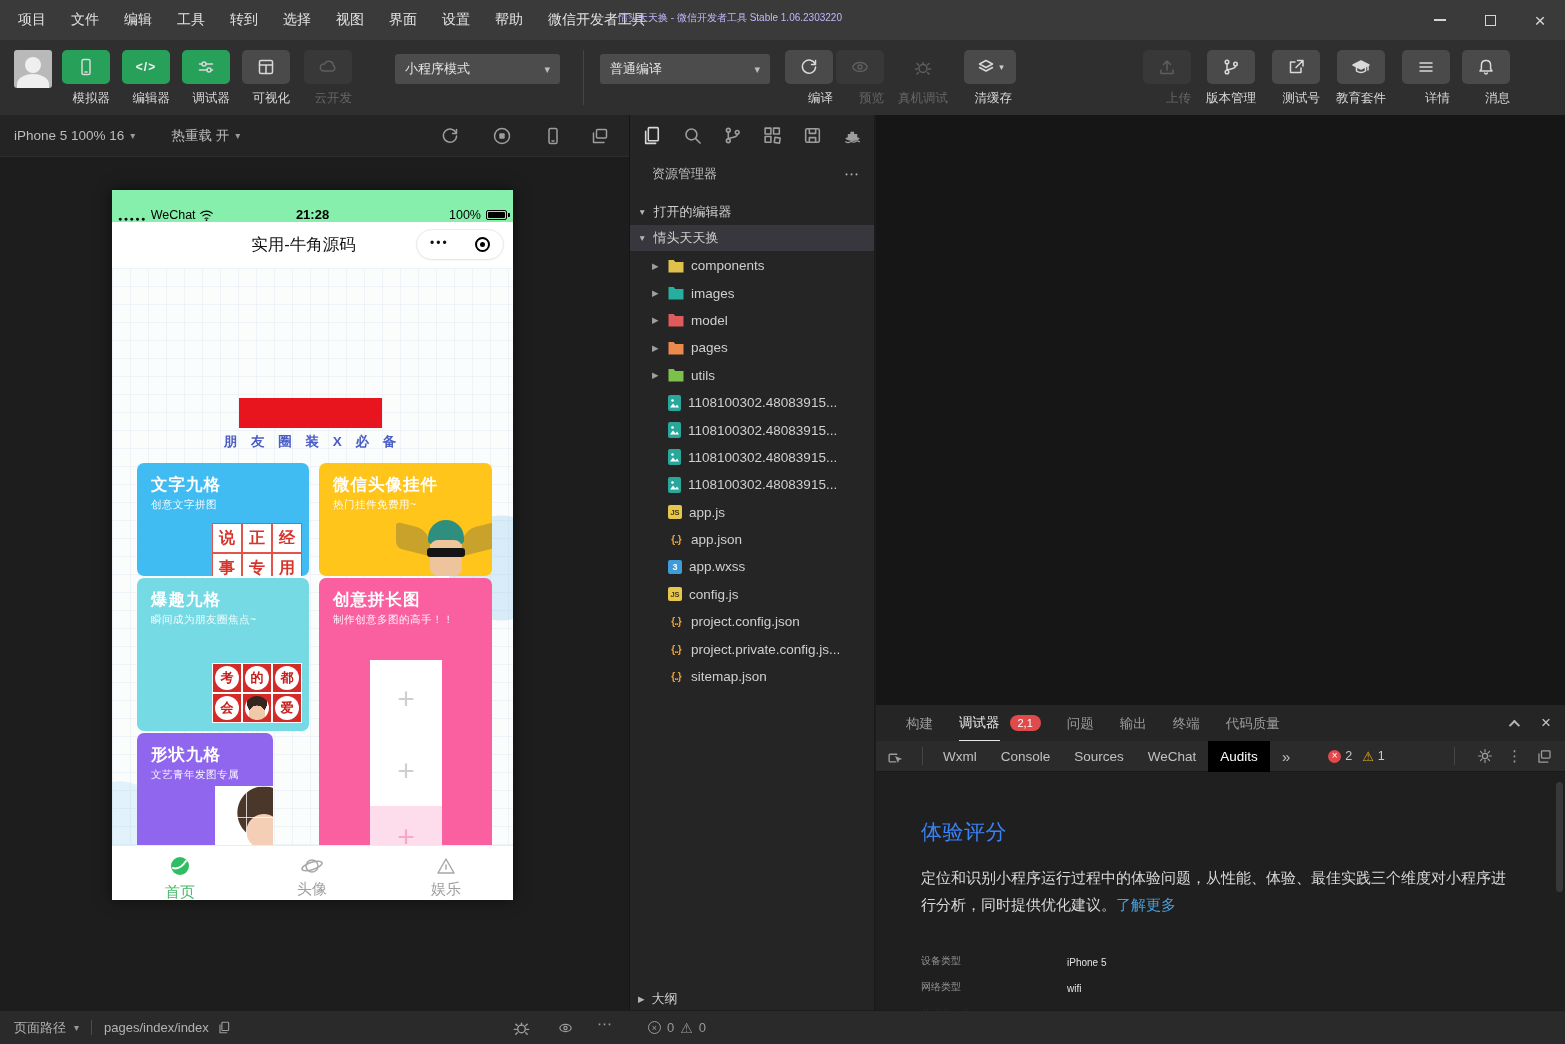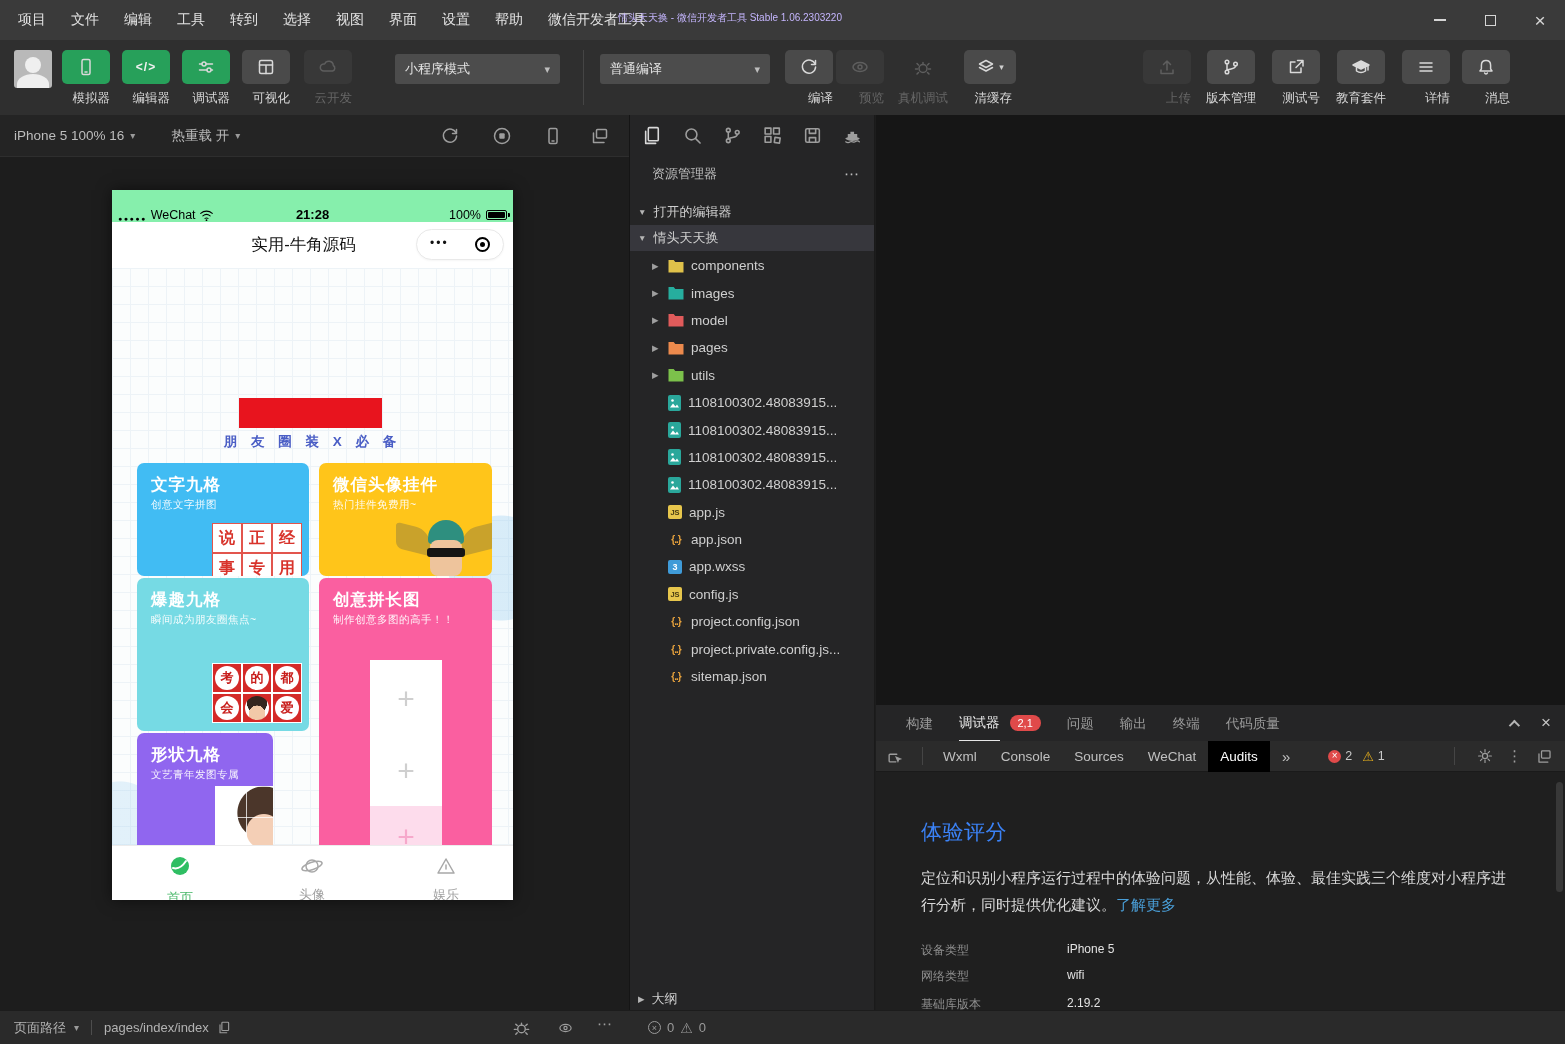--- a/index.html
+++ b/index.html
@@ -92,21 +92,21 @@
 .strip .lower{position:absolute;left:0;top:146px;width:100%;height:78px;background:#fddcec}
 .strip .plus.pink{color:#f6a8cb}
 .photo{position:absolute;left:78px;top:53px;width:94px;height:67px;background:
   linear-gradient(rgba(255,255,255,.75) 1.5px, transparent 1.5px),
   linear-gradient(90deg, rgba(255,255,255,.75) 1.5px, transparent 1.5px),
   radial-gradient(circle at 52% 68%, #f4cfb6 0 17px, transparent 18px),
   radial-gradient(circle at 52% 40%, #4b362a 0 26px, transparent 27px),#fff;
   background-size:31px 31px,31px 31px,auto,auto,auto}
 .p-tabbar{position:absolute;left:0;top:655px;width:100%;height:55px;background:#fff;border-top:1px solid #ececec;display:flex}
 .ptab{position:absolute;width:90px;text-align:center;top:8px}
-.ptab .plbl{font-size:13px;color:#9f9f9f;margin-top:8px}
+.ptab .plbl{font-size:15px;color:#9f9f9f;margin-top:2px}
 .ptab .plbl.on{color:#49b86a}
 .ptab svg{margin:0 auto}
 
 
 .explorer{position:absolute;left:630px;top:0;width:245px;height:895px;background:#252526;border-right:1px solid #1a1a1a;color:#c8c8c8}
 .actbar{position:absolute;left:0;top:0;width:100%;height:40px;display:flex;align-items:center;gap:19px;padding-left:12px}
 .exp-header{position:absolute;left:0;top:46px;width:100%;height:26px;display:flex;align-items:center;padding:0 14px 0 22px;justify-content:space-between;color:#bdbdbd;font-size:13px}
 .hdots{color:#bdbdbd;font-size:15px;letter-spacing:1px}
 .secrow{position:absolute;left:0;width:100%;height:26px;display:flex;align-items:center;padding-left:8px;gap:7px;font-size:13px;color:#cfcfcf}
 .secrow .tri{font-size:8.5px;color:#b5b5b5}
@@ -136,21 +136,21 @@
 .devtab.active{background:#000;color:#fff}
 .devbar .sep{width:1px;height:18px;background:#454545;margin:0 8px}
 .err-dot{width:13px;height:13px;border-radius:50%;background:#e04a4a;color:#fff;font-size:10px;display:inline-flex;align-items:center;justify-content:center;line-height:0}
 .warn-glyph{color:#e9b11c;font-size:13px}
 .cnt{font-size:12.5px;color:#c9c9c9;margin-left:4px}
 .dev-right{margin-left:auto;display:flex;align-items:center;gap:14px;padding-right:12px}
 .dbg-content{position:absolute;left:0;top:67px;width:100%;height:238px;background:#1f1f1f;overflow:hidden}
 .aud-h{position:absolute;left:45px;top:46px;font-size:21px;color:#3b82f6;letter-spacing:.5px}
 .aud-p{position:absolute;left:45px;top:92px;width:595px;font-size:15px;line-height:27px;color:#d8d8d8}
 .aud-link{color:#4a9fd8}
-.aud-row{position:absolute;left:45px;display:flex;font-size:12px;height:26px;align-items:flex-start}
+.aud-row{position:absolute;left:45px;display:flex;font-size:10px;height:26px;align-items:flex-end}
 .aud-row .al{width:146px;color:#8f8f8f}
 .aud-row .av{color:#e2e2e2}
 .scrollbar{position:absolute;right:2px;top:10px;width:7px;height:110px;background:#4a4a4a;border-radius:4px;opacity:.6}
 
 
 .statusbar{position:absolute;left:0;top:1010px;width:100%;height:34px;background:#2a2a2a;border-top:1px solid #1c1c1c;display:flex;align-items:center;color:#b3b3b3}
 .sb-left{display:flex;align-items:center;padding-left:14px;gap:8px;font-size:13px}
 .sb-sep{width:1px;height:15px;background:#4d4d4d;margin:0 4px}
 .sb-ic{position:absolute;top:7px}
 .problems{position:absolute;left:648px;display:flex;align-items:center;gap:6px;font-size:13px;color:#9a9a9a}

